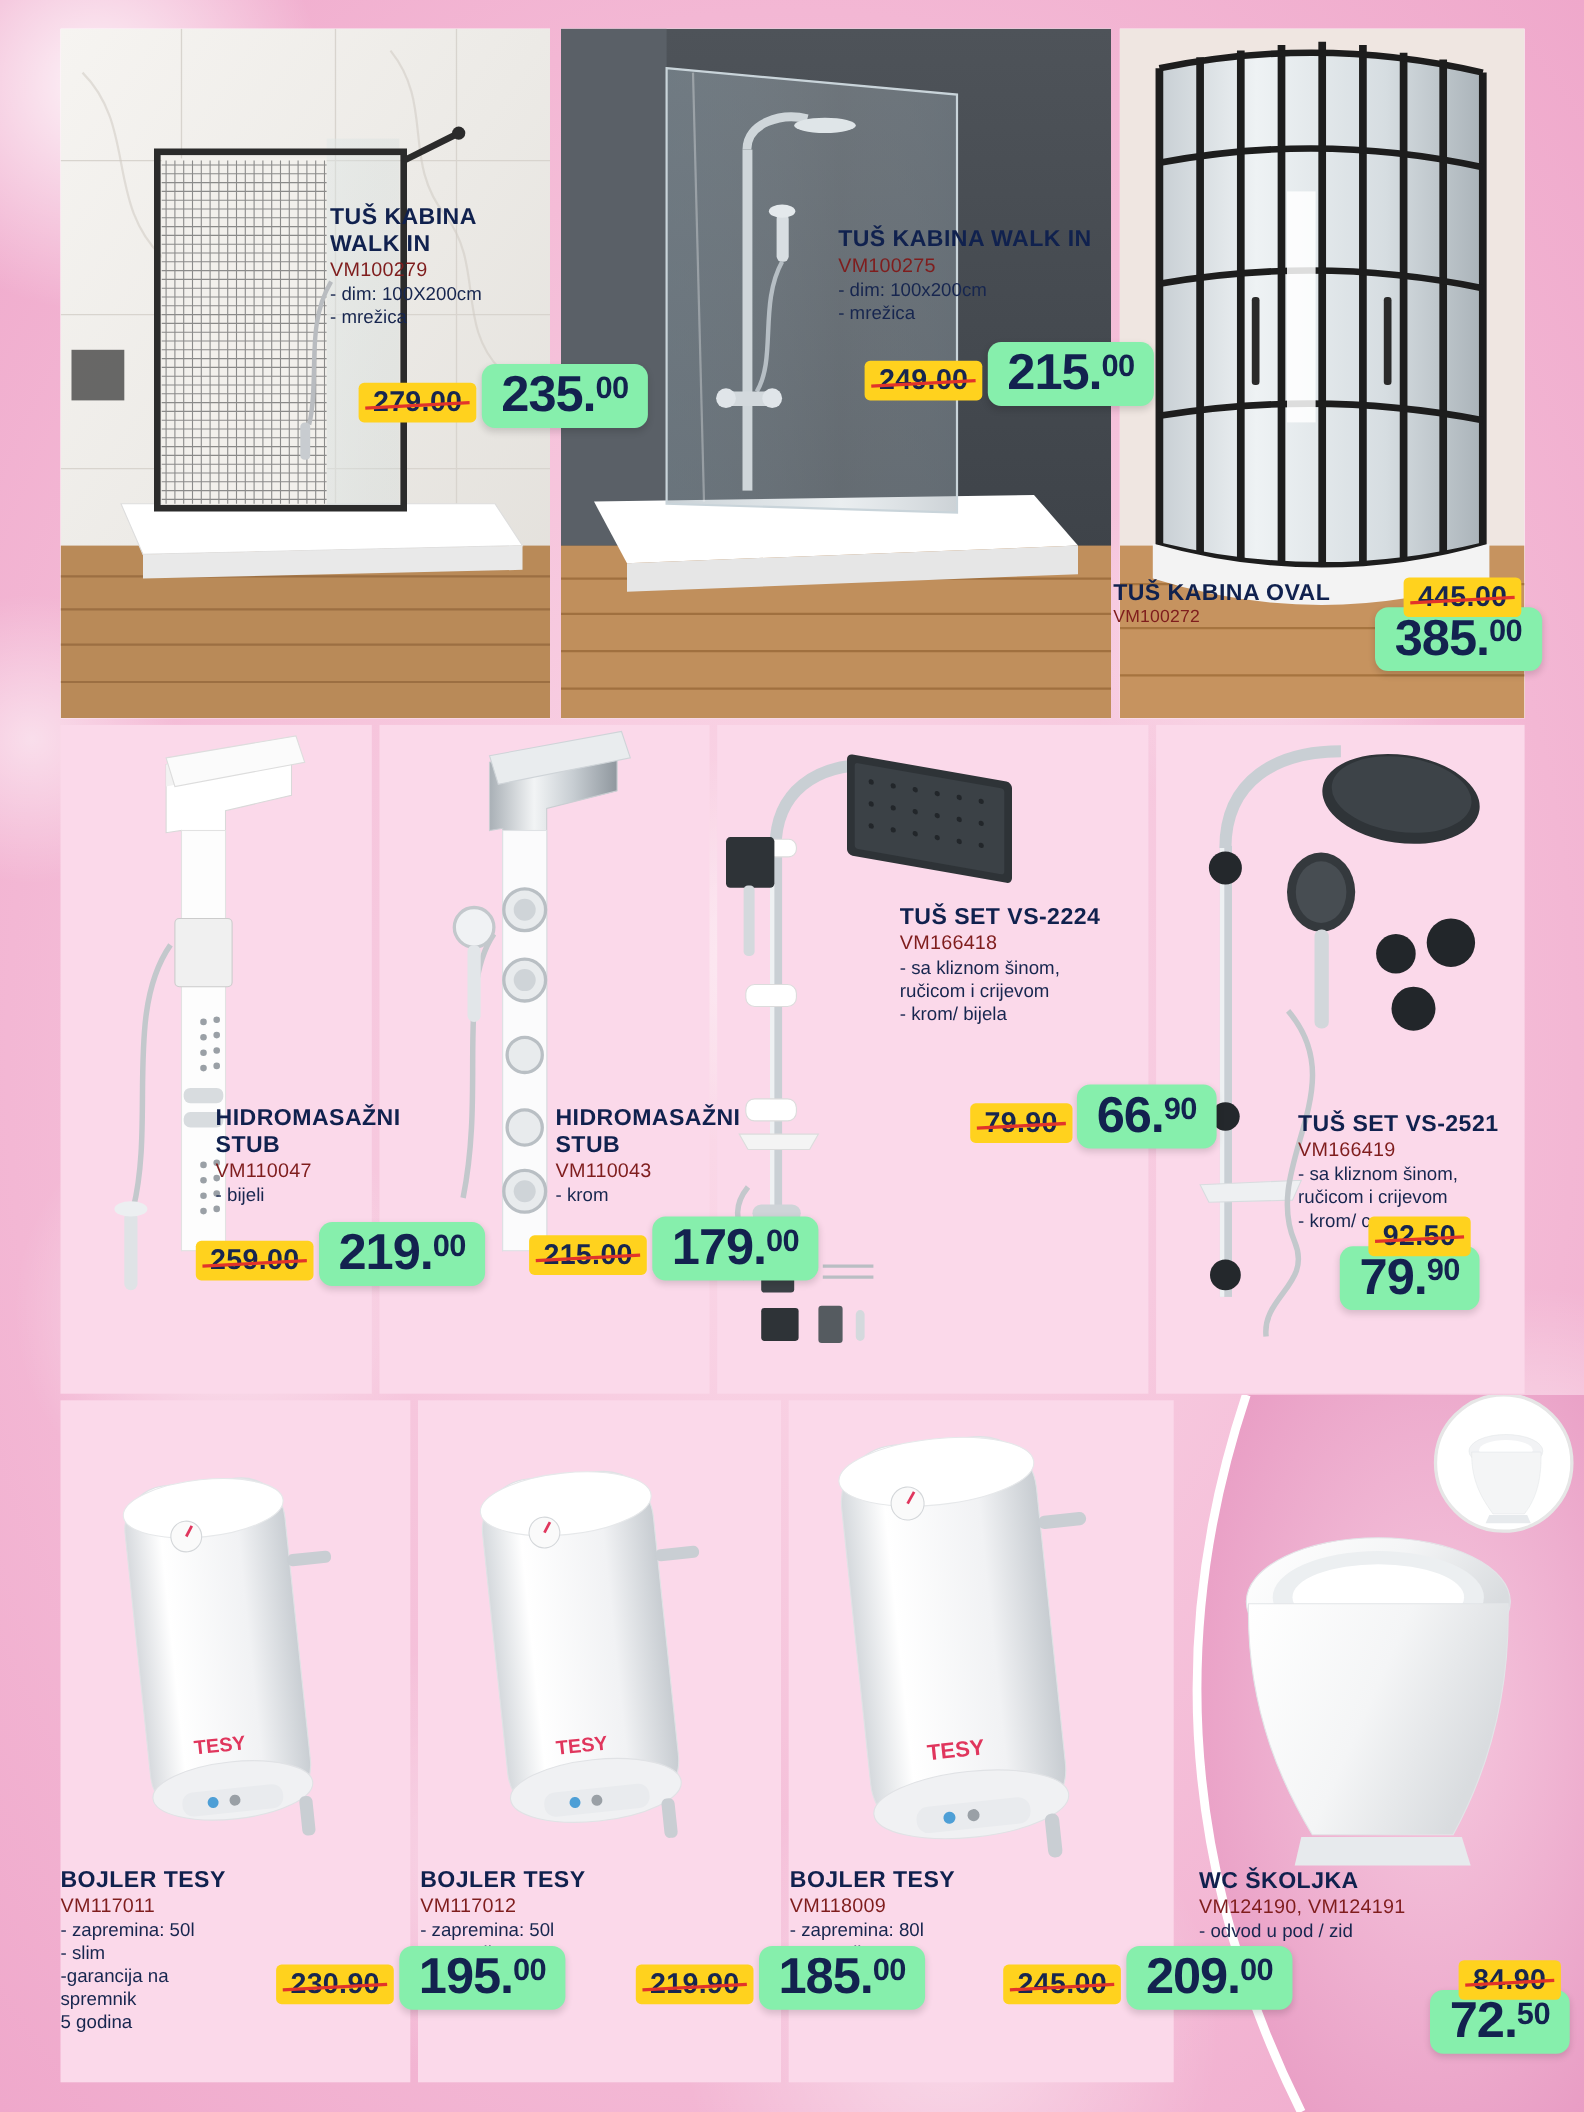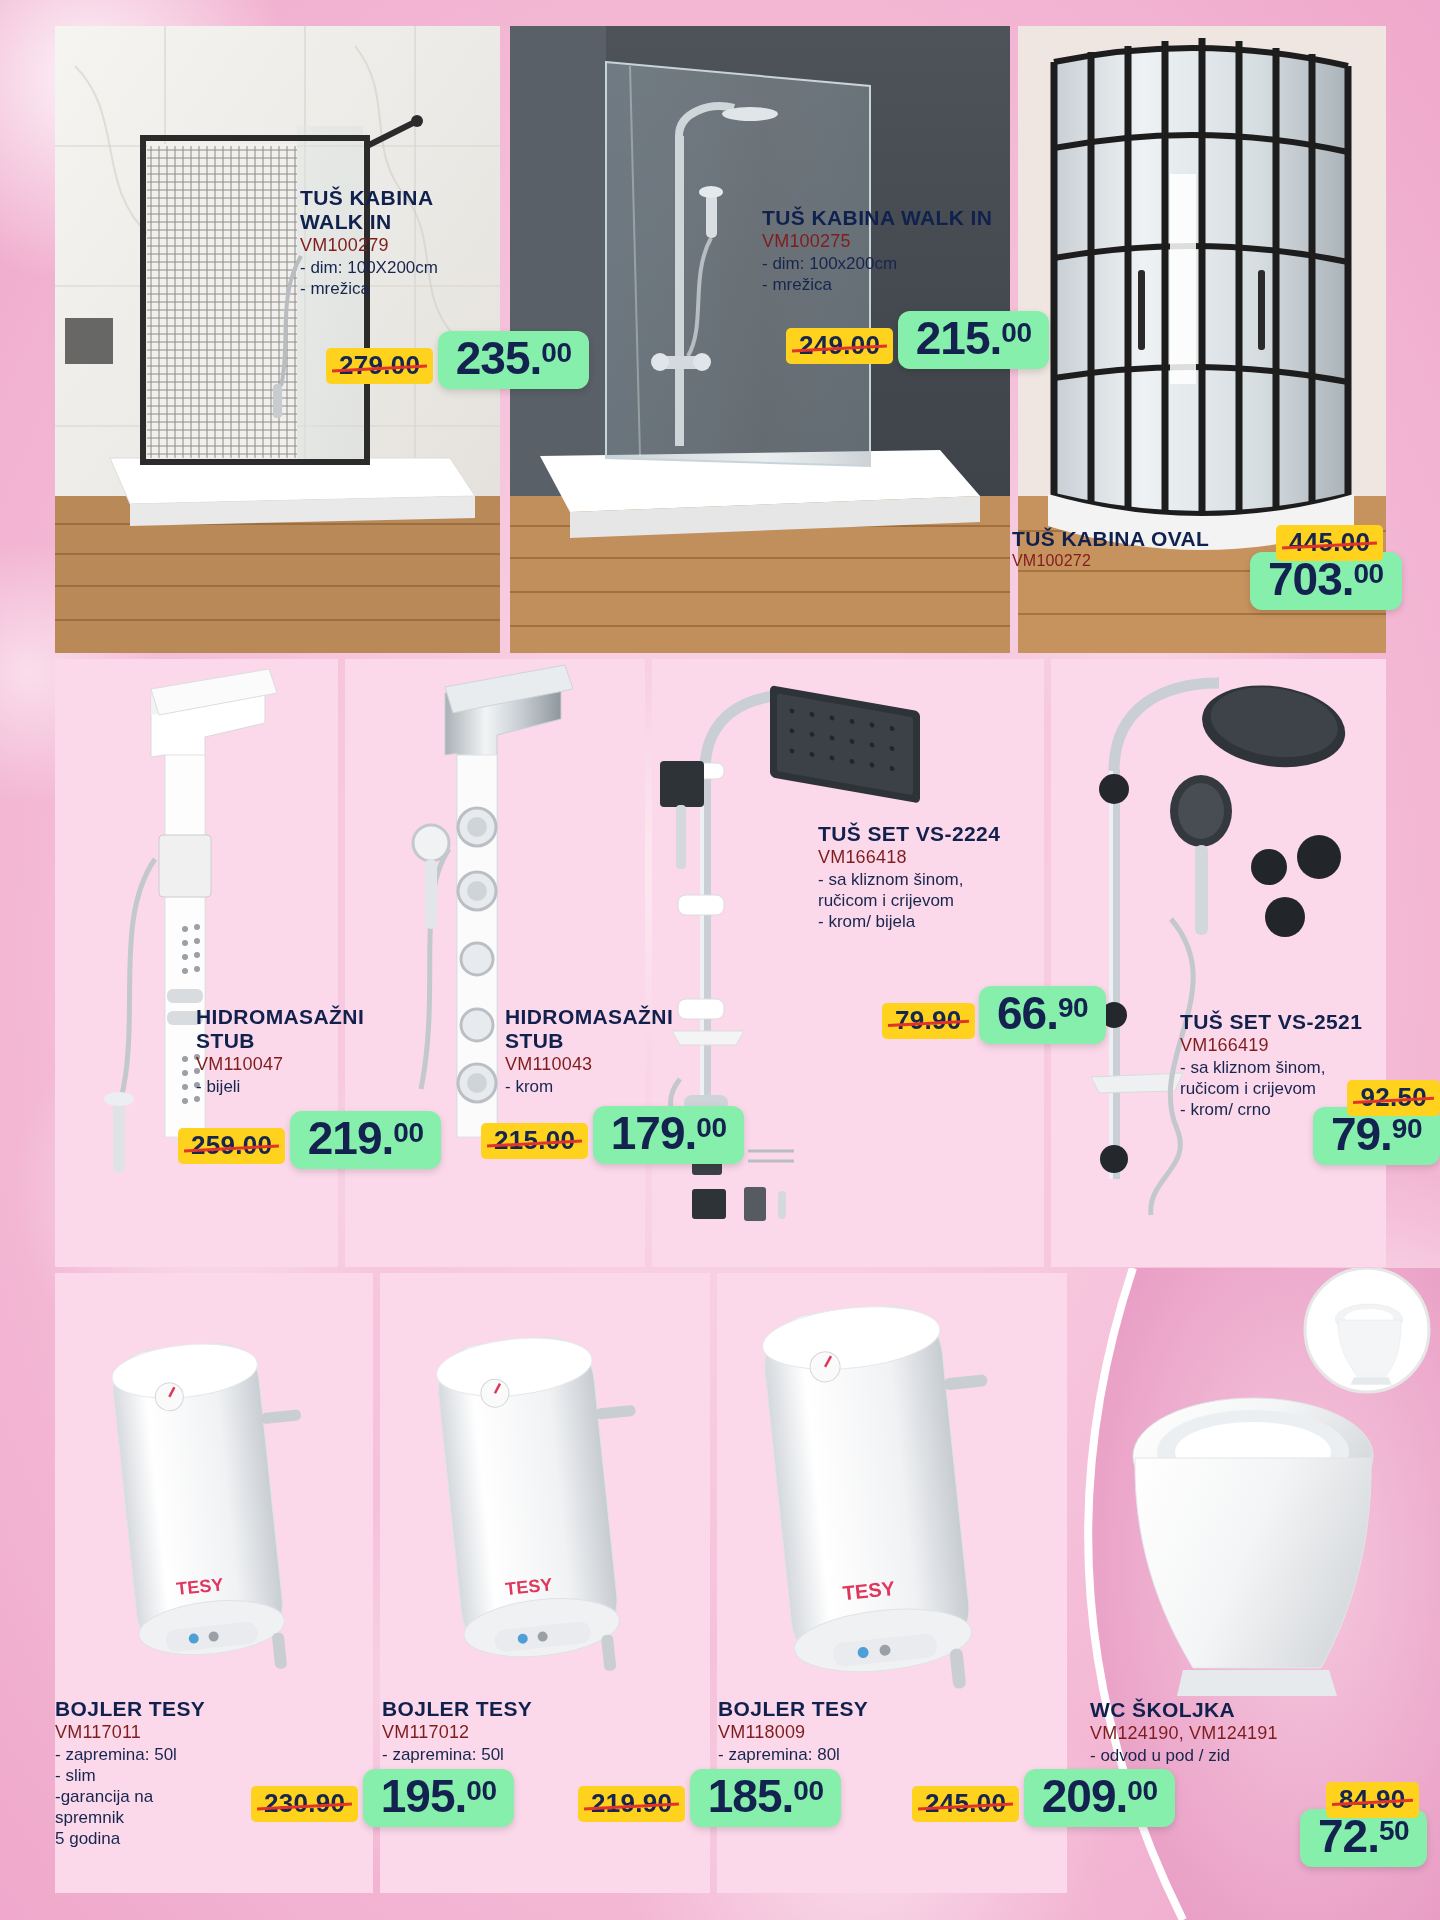--- a/index.html
+++ b/index.html
@@ -260,21 +260,21 @@
   </div>
 
   <div class="info small" style="left:1012px; top:527px; width:200px;">
     <div class="title" style="font-size:21px">TUŠ KABINA OVAL</div>
     <div class="code">VM100272</div>
   </div>
 
   <div class="price-wrap" style="left:1250px; top:525px;">
     <div class="oldprice">445.00</div>
     <div class="newprice">
-      <span class="int">703.</span>
+      <span class="int">385.</span>
       <span class="dec">00</span>
     </div>
   </div>
 
   <div class="cell" style="left:55px; top:659px; width:283px; height:608px;">
     <svg width="283" height="608" viewBox="0 0 283 608">
 
       <path d="M96 36 L210 14 L210 64 L150 78 L150 470 L110 478 L110 96 L96 98 Z" fill="#ffffff" stroke="#d9d9d9"></path>
       <path d="M96 36 L210 14 L210 34 L96 56 Z" fill="#f2f2f2"></path>
       <rect x="110" y="96" width="40" height="382" fill="#fdfdfd" stroke="#e2e2e2"></rect>
@@ -494,21 +494,21 @@
   <div class="info" style="left:1180px; top:1010px; width:210px;">
     <div class="title">TUŠ SET VS-2521</div>
     <div class="code">VM166419</div>
     <div class="bullets">
       <div>- sa kliznom šinom,</div>
       <div>ručicom i crijevom</div>
       <div>- krom/ crno</div>
     </div>
   </div>
 
-  <div class="price-wrap" style="left:1218px; top:1080px;text-align:right;">
+  <div class="price-wrap" style="left:1218px; top:1106px;">
     <div class="oldprice">92.50</div>
     <div class="newprice">
       <span class="int">79.</span>
       <span class="dec">90</span>
     </div>
   </div>
 
   <div class="cell" style="left:55px; top:1273px; width:318px; height:620px;">
     <svg width="318" height="620" viewBox="0 0 318 620">
       <defs>

